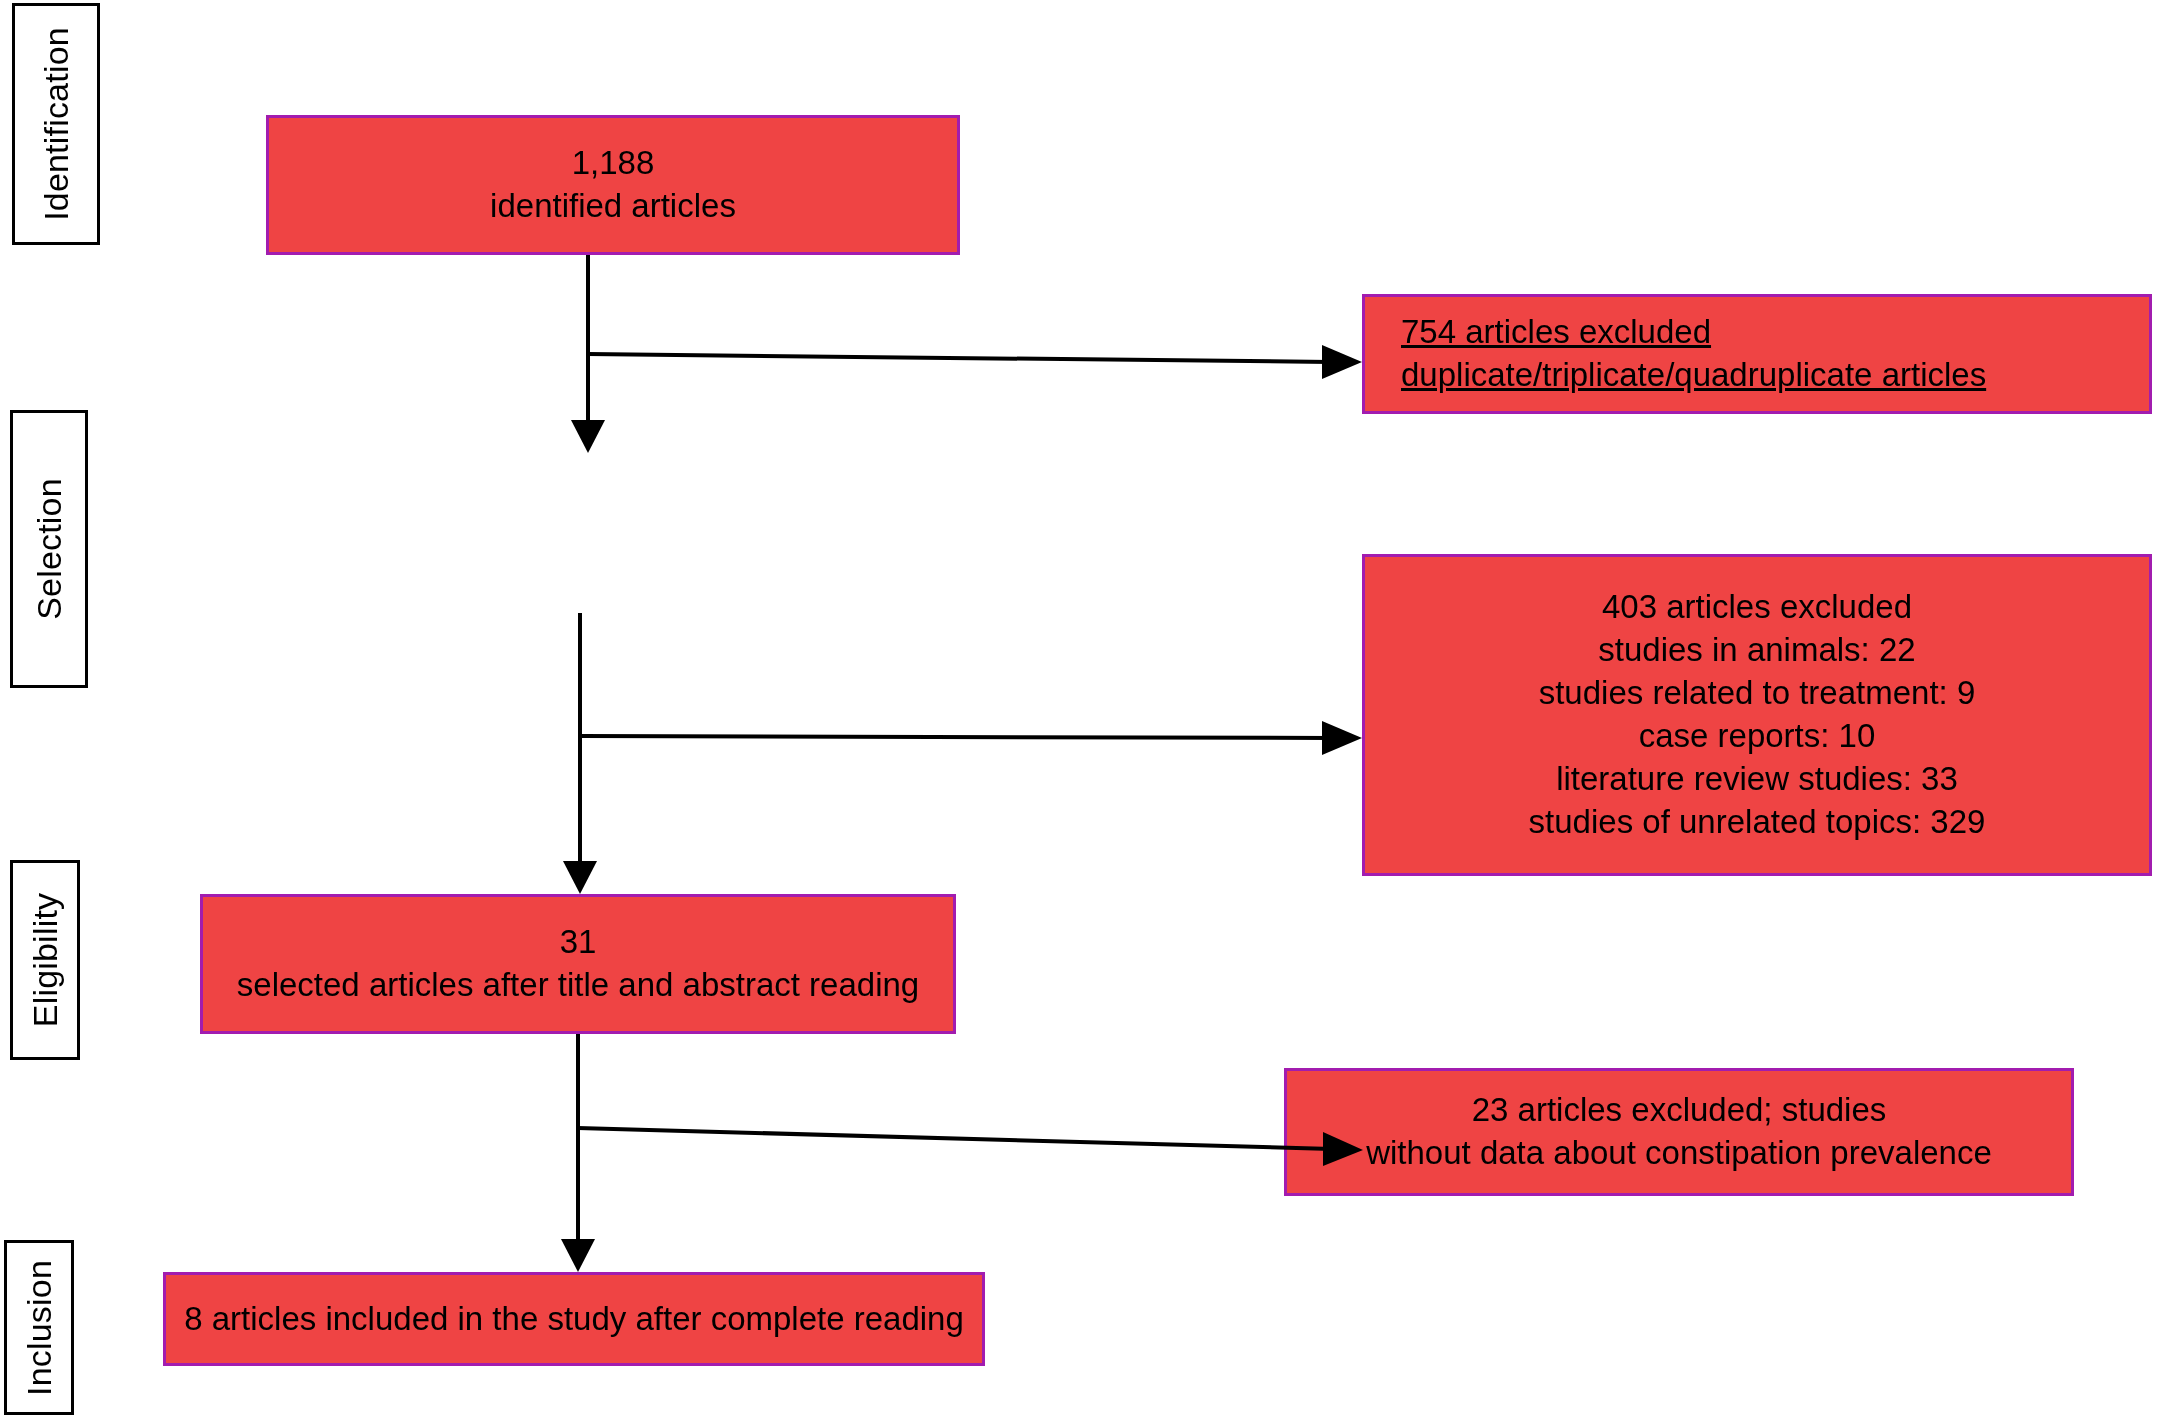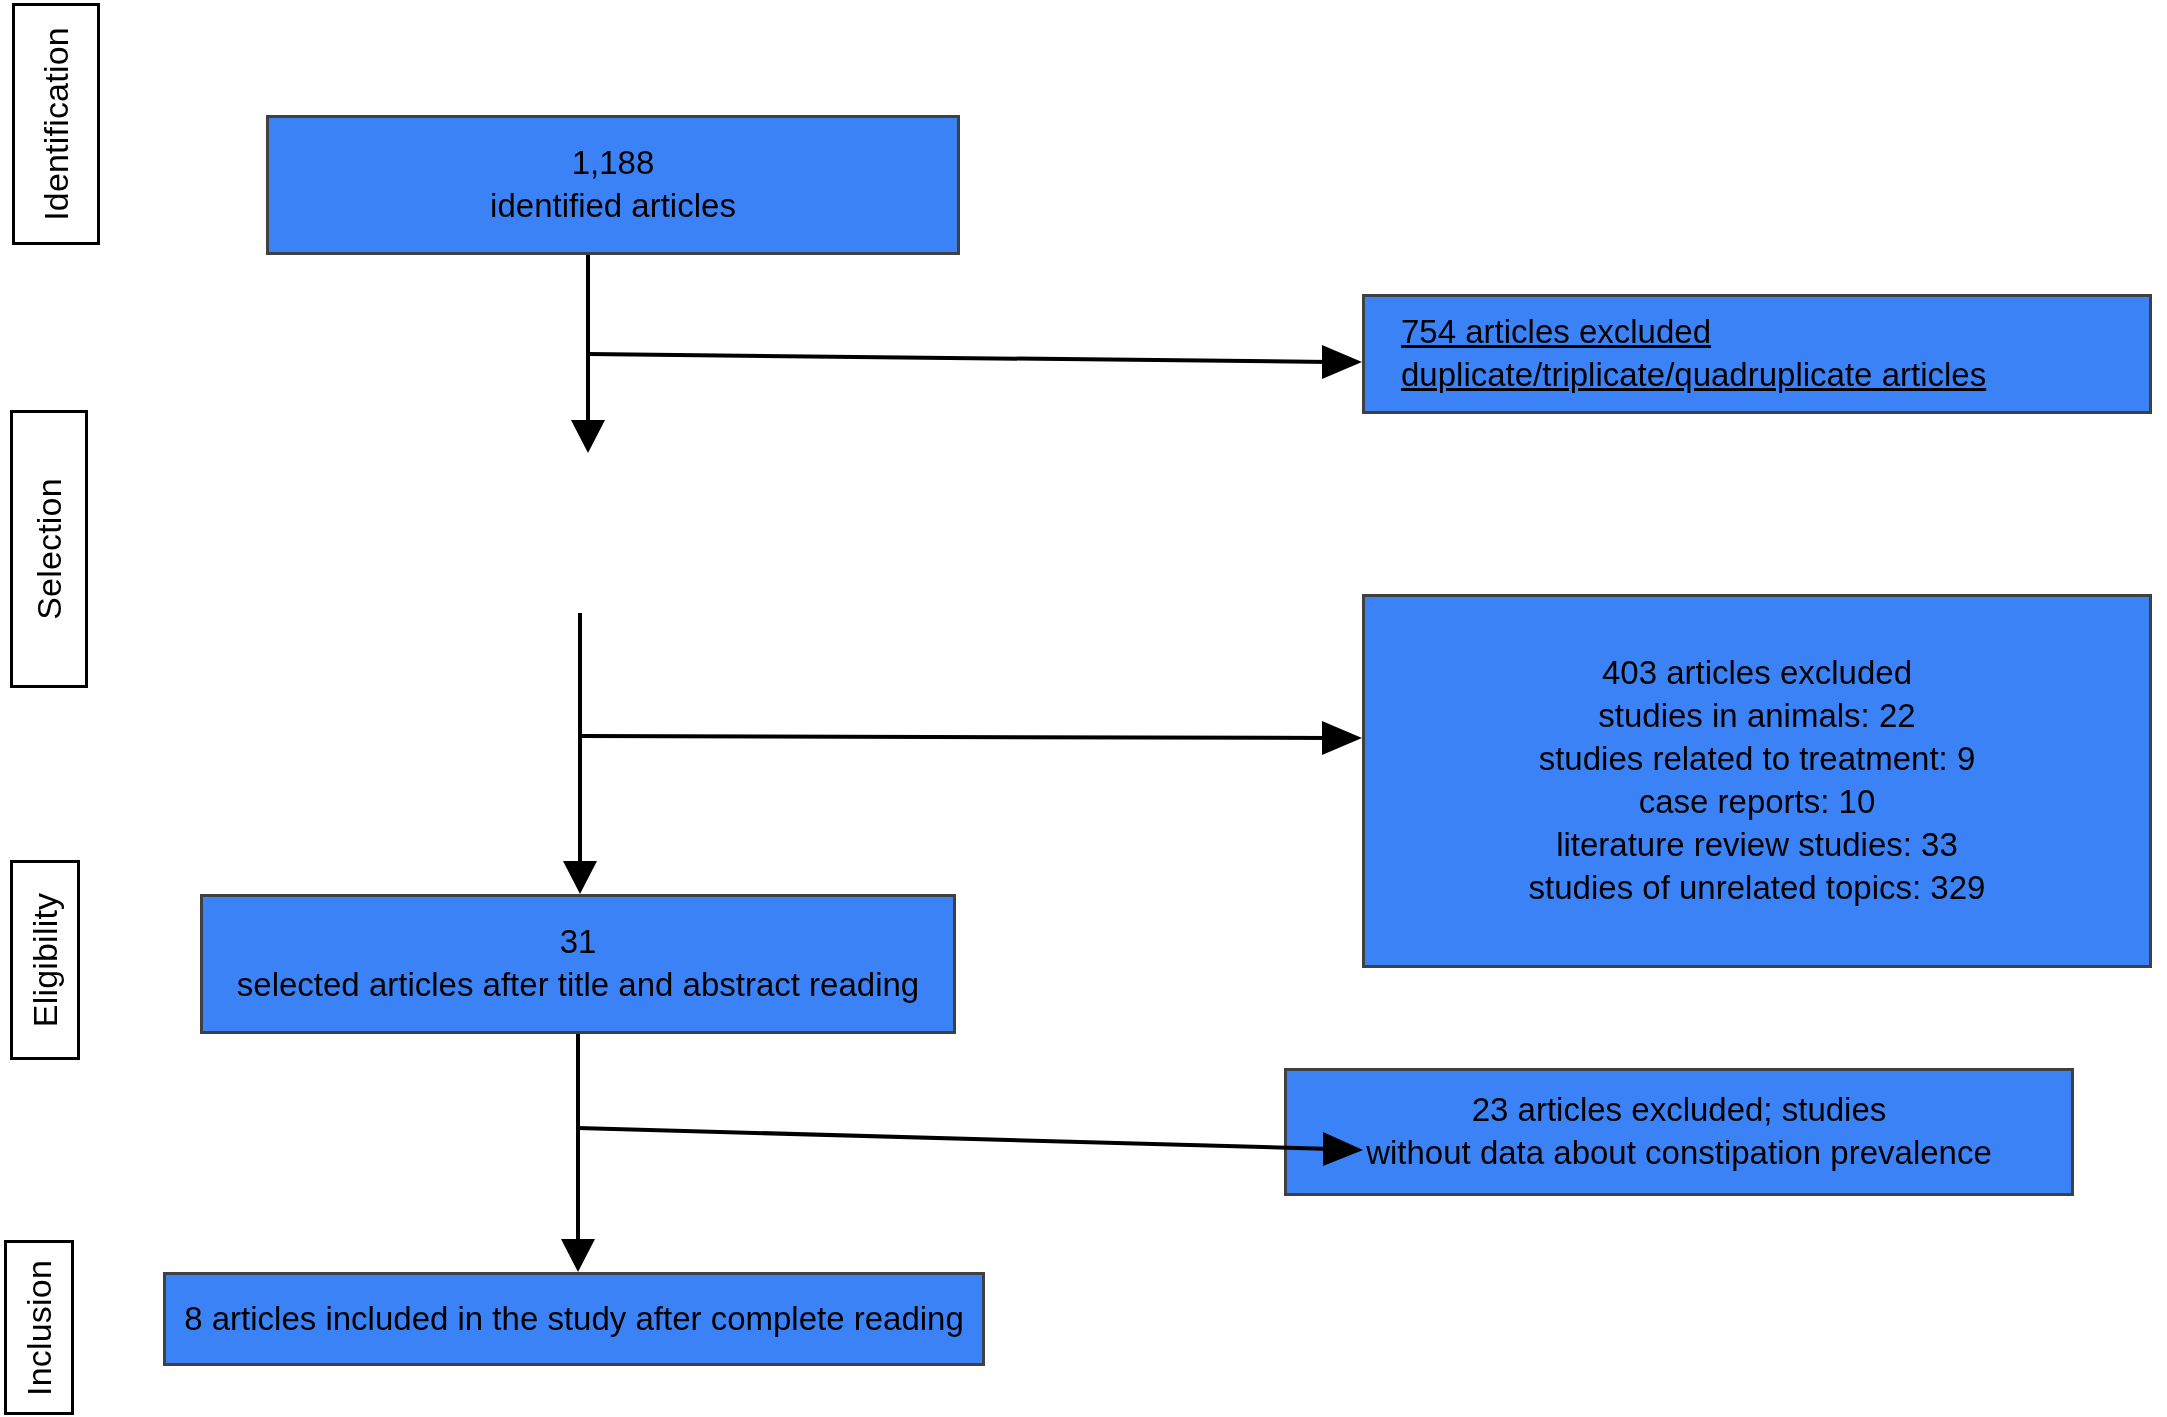--- a/index.html
+++ b/index.html
@@ -33,22 +33,22 @@
     white-space: nowrap;
     font-size: 34px;
     line-height: 1;
     letter-spacing: 0.2px;
   }
 
   
   .flowbox {
     position: absolute;
     box-sizing: border-box;
-    border: 3px solid #404040;
-    background: #3b82f6;
+    border: 3px solid #a21caf;
+    background: #ef4444;
     display: flex;
     align-items: center;
     justify-content: center;
     padding: 4px 10px;
   }
   .flowbox .btext {
     font-size: 33px;
     line-height: 1.30;
     text-align: center;
     white-space: pre-line;
@@ -109,21 +109,21 @@
 
   <div class="flowbox" style="left:163px; top:1272px; width:822px; height:94px;justify-content:center;">
     <span class="btext">8 articles included in the study after complete reading</span>
   </div>
 
   <div class="flowbox left-align" style="left:1362px; top:294px; width:790px; height:120px;">
     <span class="btext">754 articles excluded
 duplicate/triplicate/quadruplicate articles</span>
   </div>
 
-  <div class="flowbox" style="left:1362px; top:554px; width:790px; height:374px;margin-top:40px;">
+  <div class="flowbox" style="left:1362px; top:554px; width:790px; height:322px;">
     <span class="btext">403 articles excluded
 studies in animals: 22
 studies related to treatment: 9
 case reports: 10
 literature review studies: 33
 studies of unrelated topics: 329</span>
   </div>
 
   <div class="flowbox" style="left:1284px; top:1068px; width:790px; height:128px;">
     <span class="btext">23 articles excluded; studies

